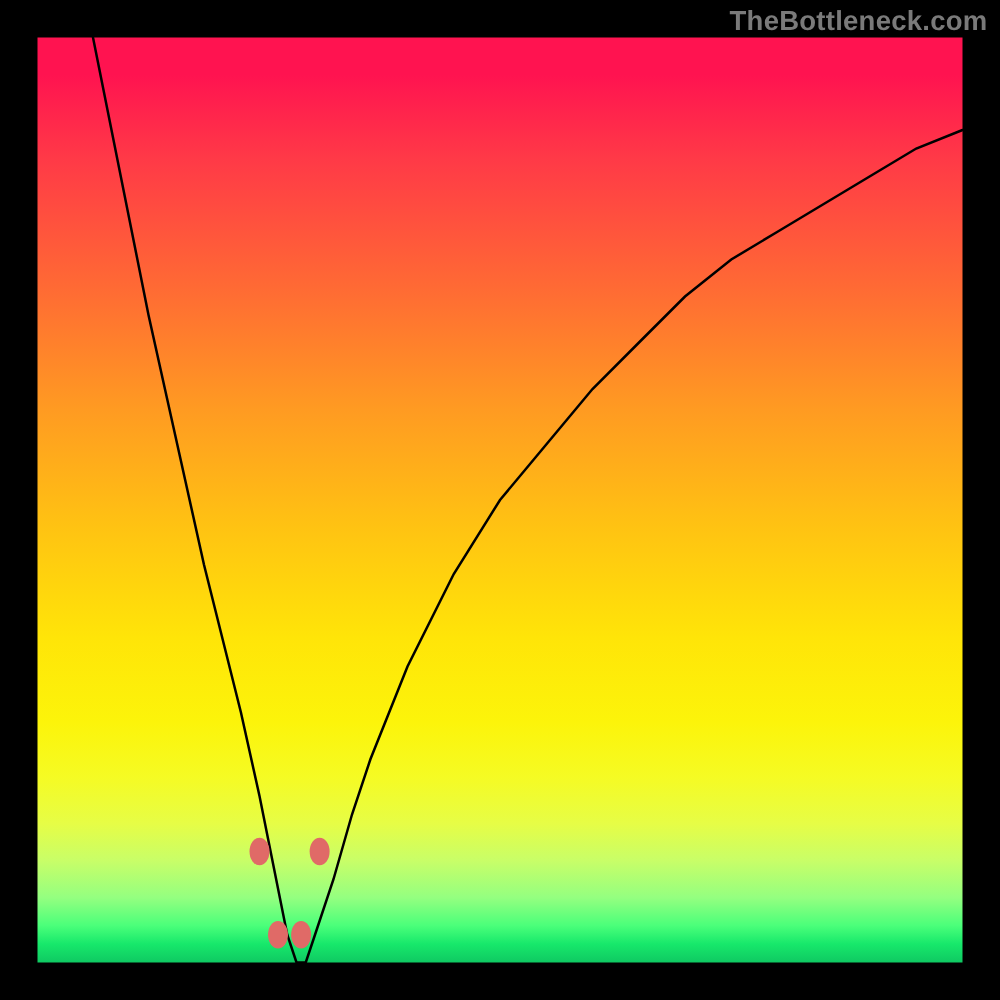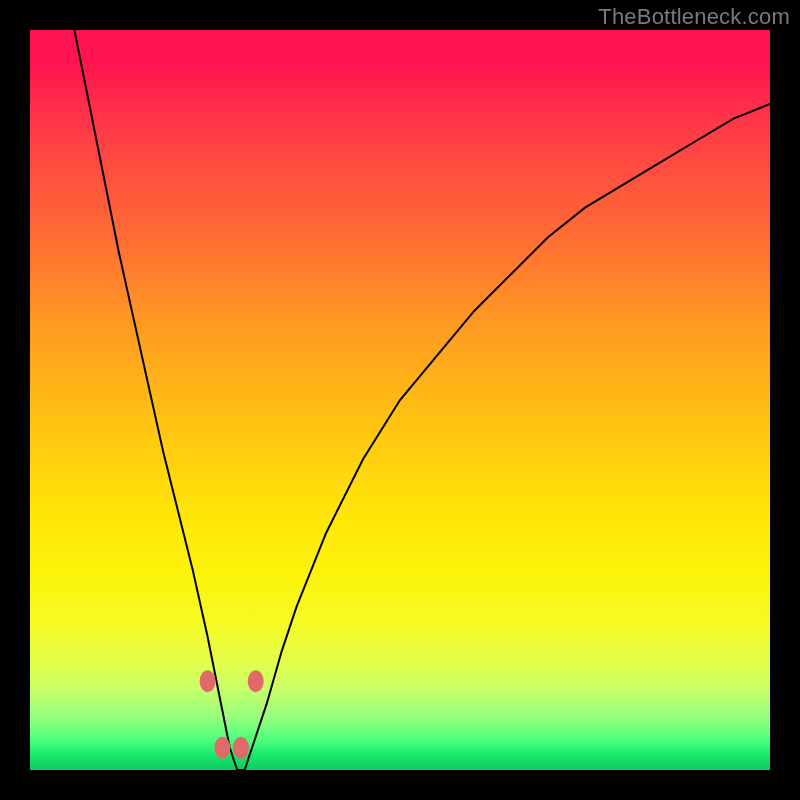--- a/index.html
+++ b/index.html
@@ -16,21 +16,21 @@
     width: 800px;
     height: 800px;
     background: #000;
   }
   .watermark {
     position: absolute;
     top: 4px;
     right: 10px;
     color: #7a7a7a;
     font-size: 22px;
-    font-weight: 400;
+    font-weight: 700;
     letter-spacing: 0.2px;
     z-index: 5;
   }
   .plot {
     position: absolute;
     left: 30px;
     top: 30px;
     width: 740px;
     height: 740px;
   }

